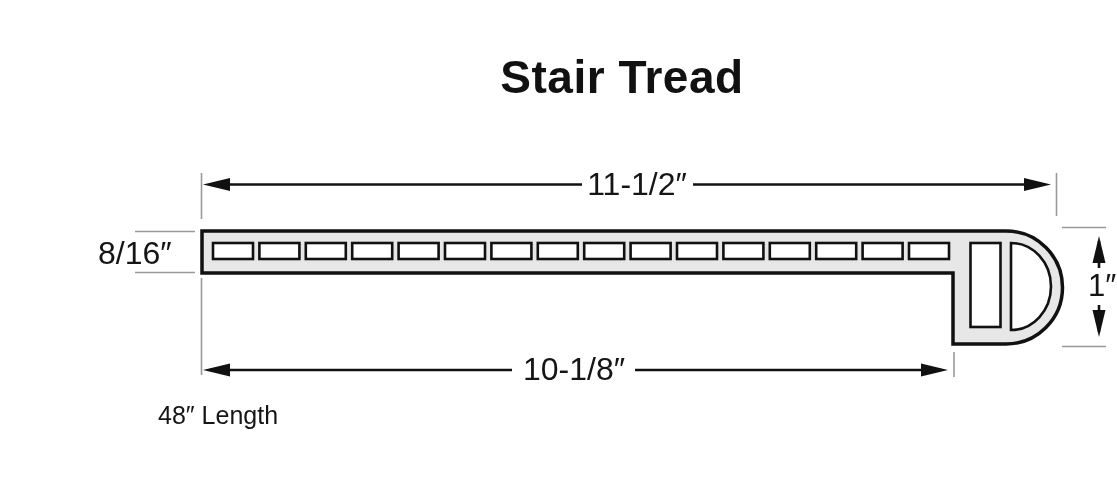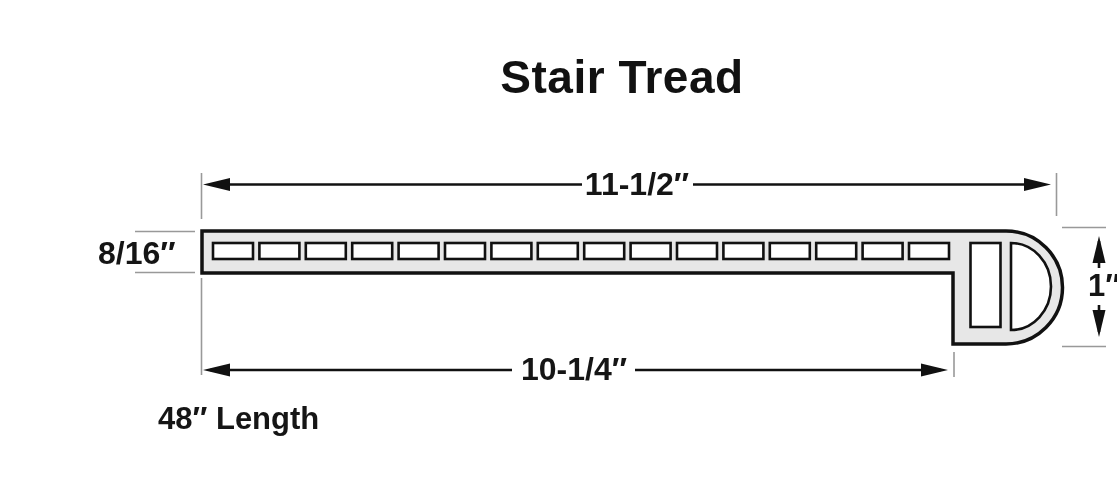--- a/index.html
+++ b/index.html
@@ -26,26 +26,26 @@
   .dimline{stroke:var(--outline);stroke-width:2.6;fill:none;}
   .arrow{fill:var(--outline);stroke:none;}
   .extline{stroke:var(--extline);stroke-width:1.6;fill:none;}
 
   
   .label{position:absolute;white-space:nowrap;}
   .title{
     left:580px;top:50px;transform:translateX(-50%);
     font-size:46px;font-weight:bold;letter-spacing:0.5px;
   }
-  .dim-text{font-size:32px;font-weight:700;color:#151515;}
+  .dim-text{font-size:32px;font-weight:400;color:#151515;}
   .dim-top{left:595px;top:166px;transform:translateX(-50%);}
   .dim-bottom{left:532px;top:351px;transform:translateX(-50%);}
   .dim-thickness{left:56px;top:235px;}
   .dim-nose{left:1046px;top:268px;font-size:31px;}
-  .dim-length{left:116px;top:401px;font-size:31px;}
+  .dim-length{left:116px;top:401px;font-size:25px;}
 </style>
 </head>
 <body>
 
 <div class="stage">
 
   <svg class="layer" viewBox="0 0 1117 480" aria-hidden="true">
 
     <g>
 
@@ -105,18 +105,18 @@
     <g>
       <line class="dimline" x1="1057" y1="241" x2="1057" y2="268"></line>
       <line class="dimline" x1="1057" y1="305" x2="1057" y2="332"></line>
       <polygon class="arrow" points="1057,236 1050.5,263 1063.5,263"></polygon>
       <polygon class="arrow" points="1057,337 1050.5,310 1063.5,310"></polygon>
     </g>
   </svg>
 
   <span class="label title">Stair Tread</span>
   <span class="label dim-text dim-top">11-1/2″</span>
-  <span class="label dim-text dim-bottom">10-1/4″</span>
+  <span class="label dim-text dim-bottom">10-1/8″</span>
   <span class="label dim-text dim-thickness">8/16″</span>
   <span class="label dim-text dim-nose">1″</span>
   <span class="label dim-text dim-length">48″ Length</span>
 
 </div>
 
 </body></html>

